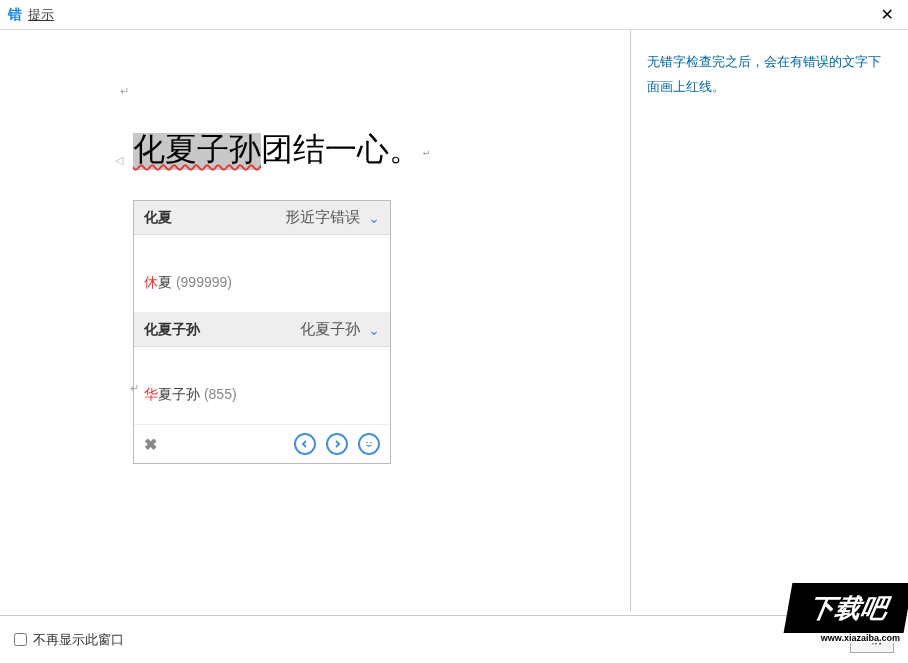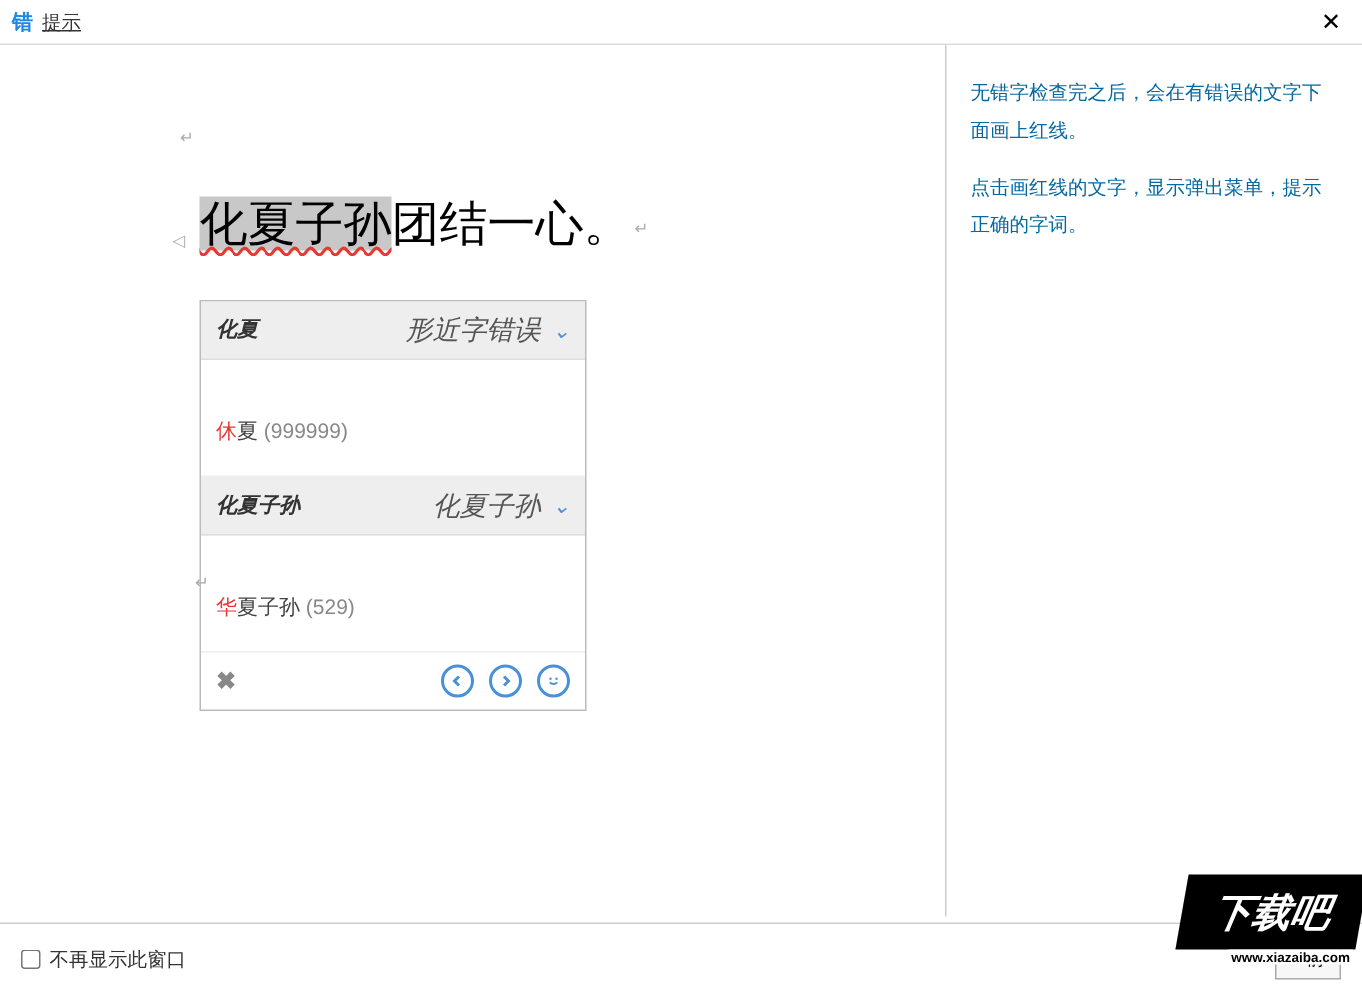--- a/index.html
+++ b/index.html
@@ -59,21 +59,21 @@
     }
     .para-marker {
       color: #aaa;
       font-size: 11px;
       position: absolute;
     }
     .pm1 { left: 120px; top: 55px; }
     .pm2 { left: 115px; top: 124px; }
     .pm3 { left: 130px; top: 352px; }
     .sentence {
-      font-family: Liberation Serif, serif;
+      font-family: Liberation Mono, monospace;
       font-size: 32px;
       position: absolute;
       left: 133px;
       top: 98px;
       white-space: nowrap;
     }
     .sentence .hl {
       background: #c8c8c8;
     }
     .underline-err {
@@ -94,30 +94,29 @@
       border: 1px solid #bbb;
       background: #fff;
       font-size: 14px;
     }
     .popup-header {
       background: #eeeeee;
       display: flex;
       align-items: center;
       padding: 7px 10px;
       border-bottom: 1px solid #ddd;
-      font-style: italic;
     }
     .popup-header .word {
       font-weight: bold;
       color: #333;
     }
     .popup-header .errtype {
       margin-left: auto;
       color: #555;
-      font-size: 18px;
+      font-size: 15px;
     }
     .chev {
       margin-left: 8px;
       color: #4a90d9;
     }
     .popup-item {
       padding: 20px 10px;
       border-bottom: 1px solid #eee;
       margin-top: 19px;
     }
@@ -243,21 +242,21 @@
         <span class="sug-red">休</span><span class="sug-rest">夏</span>
         <span class="freq">(999999)</span>
       </div>
       <div class="popup-header">
         <span class="word">化夏子孙</span>
         <span class="errtype">化夏子孙</span>
         <span class="chev">⌄</span>
       </div>
       <div class="popup-item">
         <span class="sug-red">华</span><span class="sug-rest">夏子孙</span>
-        <span class="freq">(529)</span>
+        <span class="freq">(855)</span>
       </div>
       <div class="popup-toolbar">
         <span class="dismiss">✖</span>
         <div class="tb-right">
           <span class="circ-btn">
             <svg width="10" height="10" viewBox="0 0 10 10">
                 <path d="M6 2 L3 5 L6 8" stroke="#4a90d9" stroke-width="2" fill="none"></path>
               </svg>
           </span>
           <span class="circ-btn">
@@ -274,21 +273,20 @@
           </span>
         </div>
       </div>
     </div>
 
     <span class="para-marker pm3">↵</span>
   </div>
 
   <div class="right-pane">
     <p>无错字检查完之后，会在有错误的文字下面画上红线。</p>
-    <p style="margin-top:14px">点击画红线的文字，显示弹出菜单，提示正确的字词。</p>
   </div>
 </div>
 
 <div class="footer">
   <label>
     <input type="checkbox" style="">
     <span>不再显示此窗口</span>
   </label>
   <button class="prev-btn">&lt; 前</button>
 </div>

